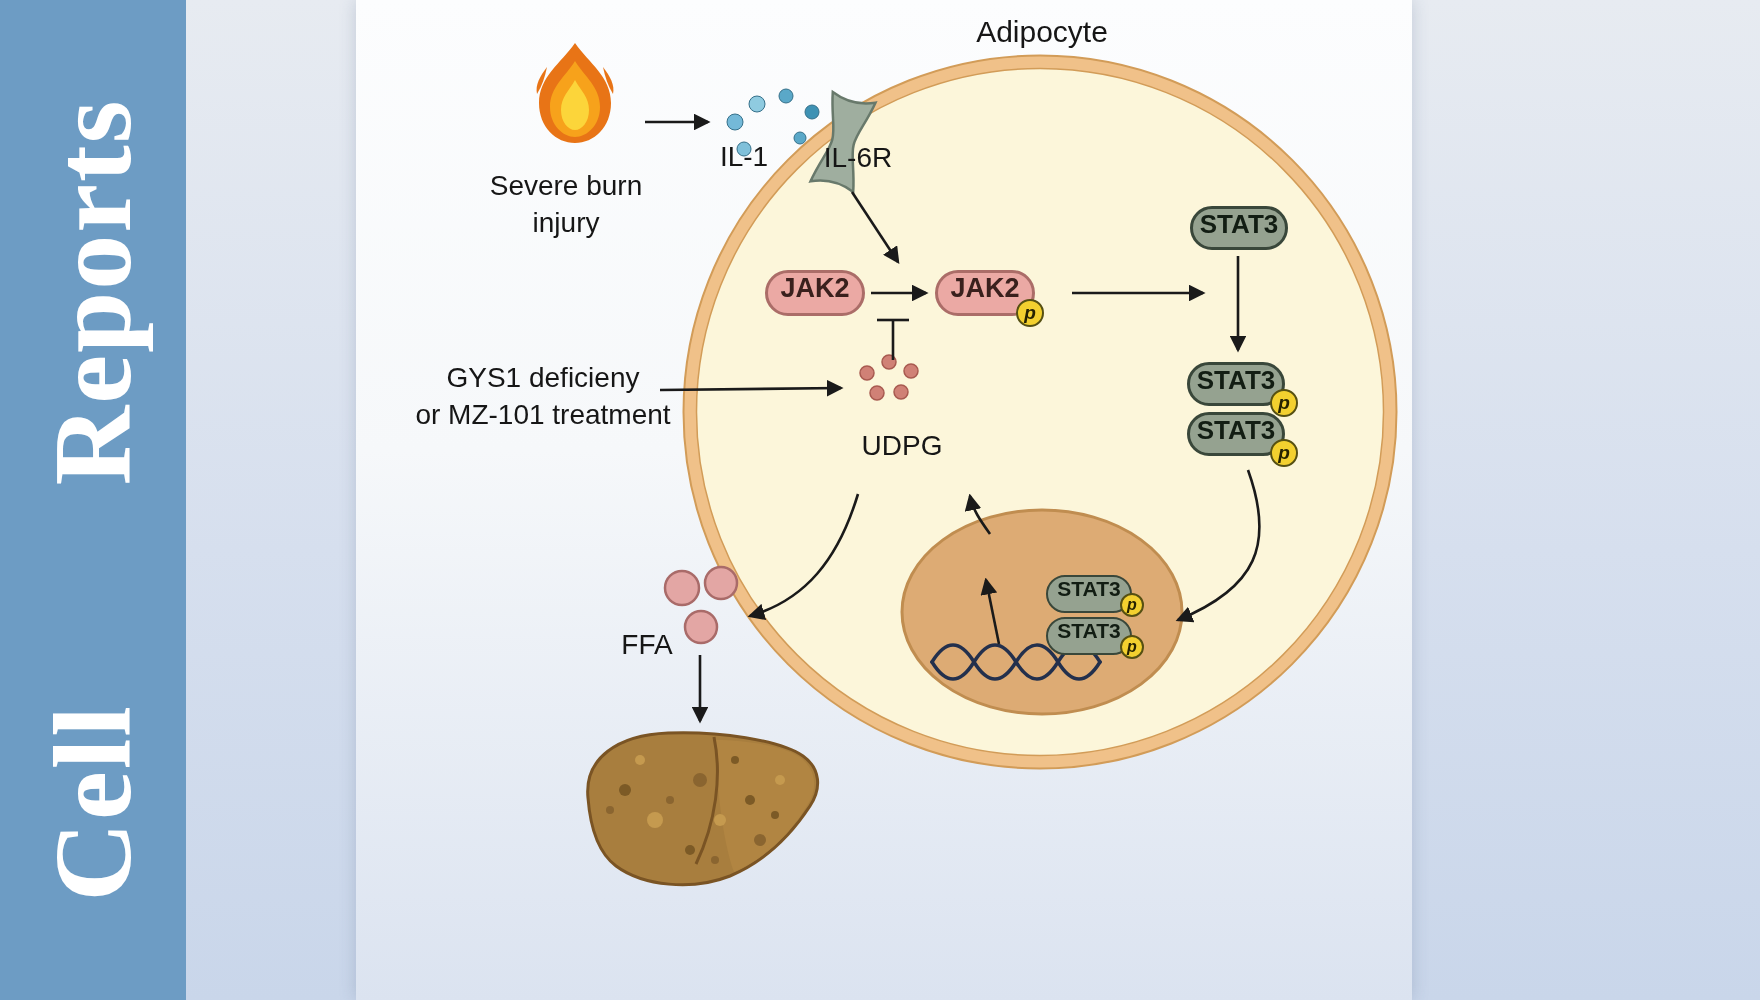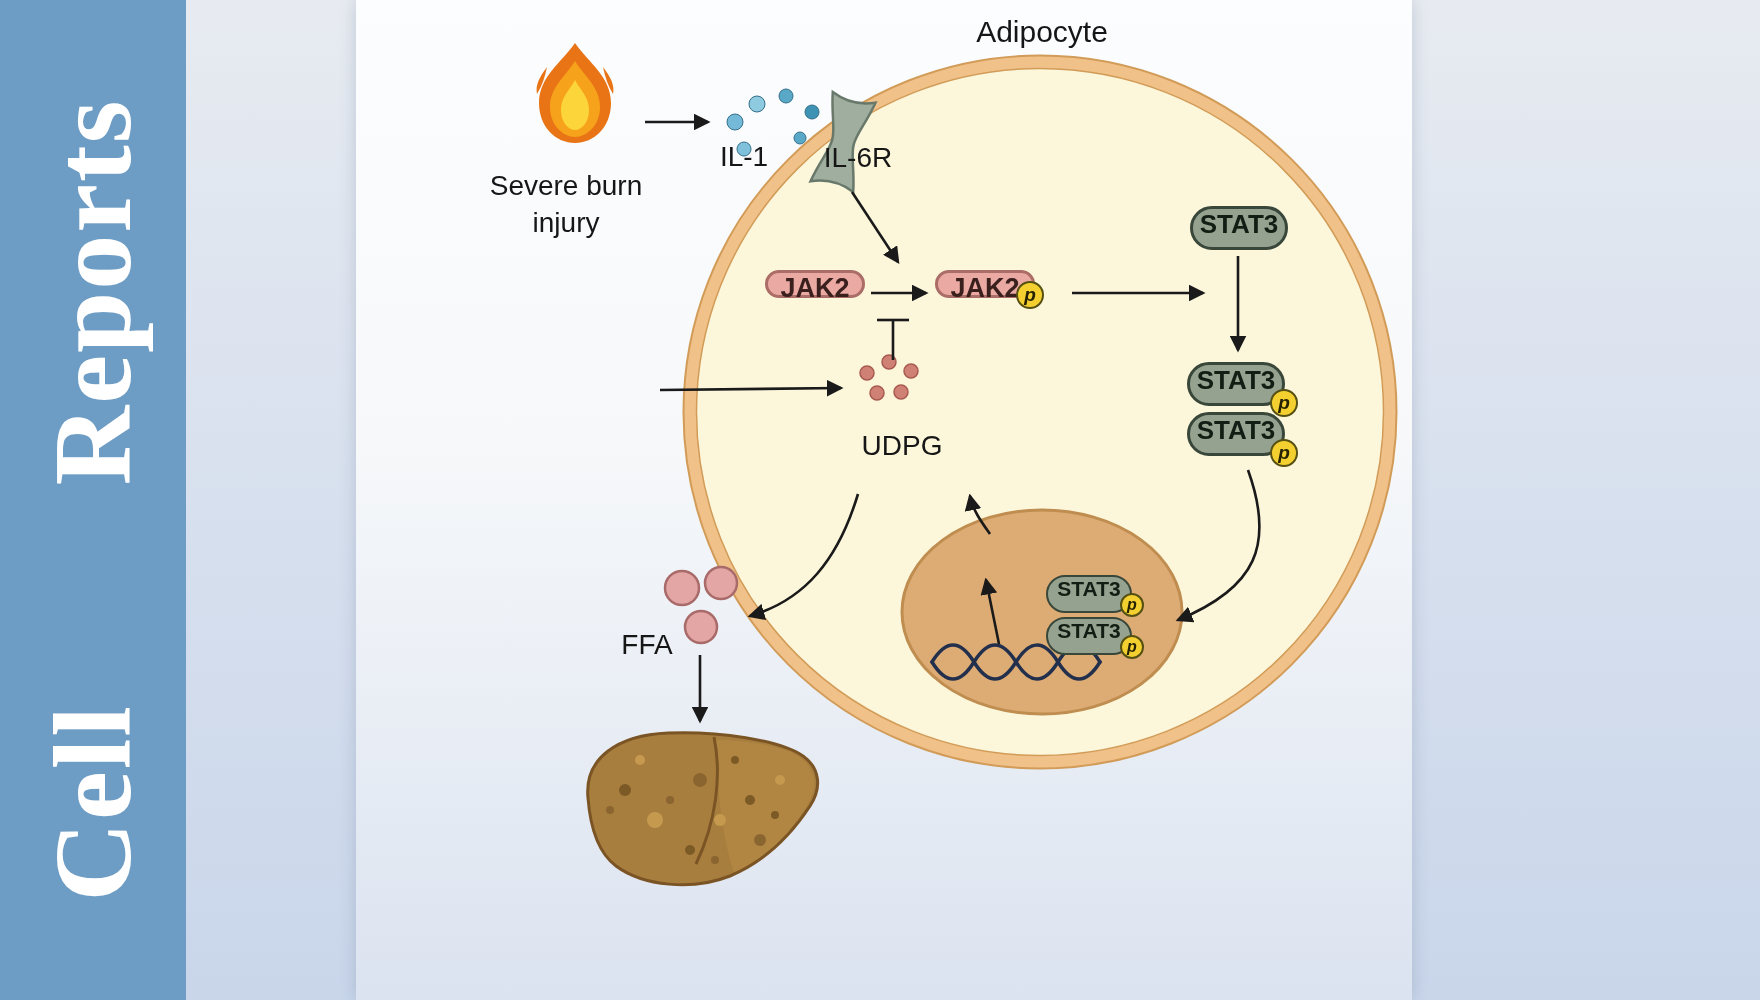--- a/index.html
+++ b/index.html
@@ -14,21 +14,21 @@
   .panel { position:absolute; left:356px; top:0; width:1056px; height:1000px;
           background:linear-gradient(180deg,#fcfdfe 0%,#f6f8fa 45%,#dbe3f0 100%);
           box-shadow:0 0 16px rgba(60,80,120,0.22); }
   .diagram-svg { position:absolute; left:0; top:0; width:1760px; height:1000px; }
   .lbl { position:absolute; transform:translate(-50%,-50%); color:#161616;
          font-size:28px; line-height:37px; text-align:center; white-space:nowrap; }
   .lbl.title { font-size:30px; }
   .lbl.small { font-size:24px; line-height:28px; }
   .pill { position:absolute; display:flex; align-items:flex-start; justify-content:center;
           font-weight:bold; border-radius:26px; }
-  .pill.jak2 { width:100px; height:28px; background:#eba9a4; border:3px solid #ab6d68;
+  .pill.jak2 { width:100px; height:46px; background:#eba9a4; border:3px solid #ab6d68;
                color:#3a201d; font-size:27px; }
   .pill.stat3 { width:98px; height:44px; background:#95a290; border:3px solid #39473a;
                color:#121d13; font-size:26px; }
   .pill.stat3.small { width:86px; height:38px; font-size:21px; border-width:2.5px; border-radius:20px; }
   .p-badge { position:absolute; width:28px; height:28px; border-radius:50%;
              background:#f3d02f; border:2.5px solid #565012; color:#262200;
              font-size:19px; font-weight:bold; font-style:italic;
              display:flex; align-items:center; justify-content:center; z-index:2; }
   .p-badge.small { width:24px; height:24px; font-size:16px; border-width:2px; }
   .pos-jak2p-badge { right:-12px; bottom:-14px; }
@@ -150,20 +150,24 @@
   <div class="lbl title" style="left:1042px; top:31px;">Adipocyte</div>
 
   <div class="lbl" style="left:566px; top:187px;margin-top:17px;">
     <div>Severe burn</div>
     <div>injury</div>
   </div>
 
   <div class="lbl" style="left:744px; top:156px;">IL-1</div>
   <div class="lbl" style="left:858px; top:157px;">IL-6R</div>
 
+  <div class="lbl" style="left:543px; top:396px;">
+    <div>GYS1 deficieny</div>
+    <div>or MZ-101 treatment</div>
+  </div>
 
   <div class="lbl" style="left:902px; top:414px;margin-top:31px;">UDPG</div>
   <div class="lbl" style="left:647px; top:613px;margin-top:31px;">FFA</div>
 
   <div class="pill jak2" style="left:765px; top:270px;">
     <span>JAK2</span>
   </div>
 
   <div class="pill jak2" style="left:935px; top:270px;">
     <span>JAK2</span>

